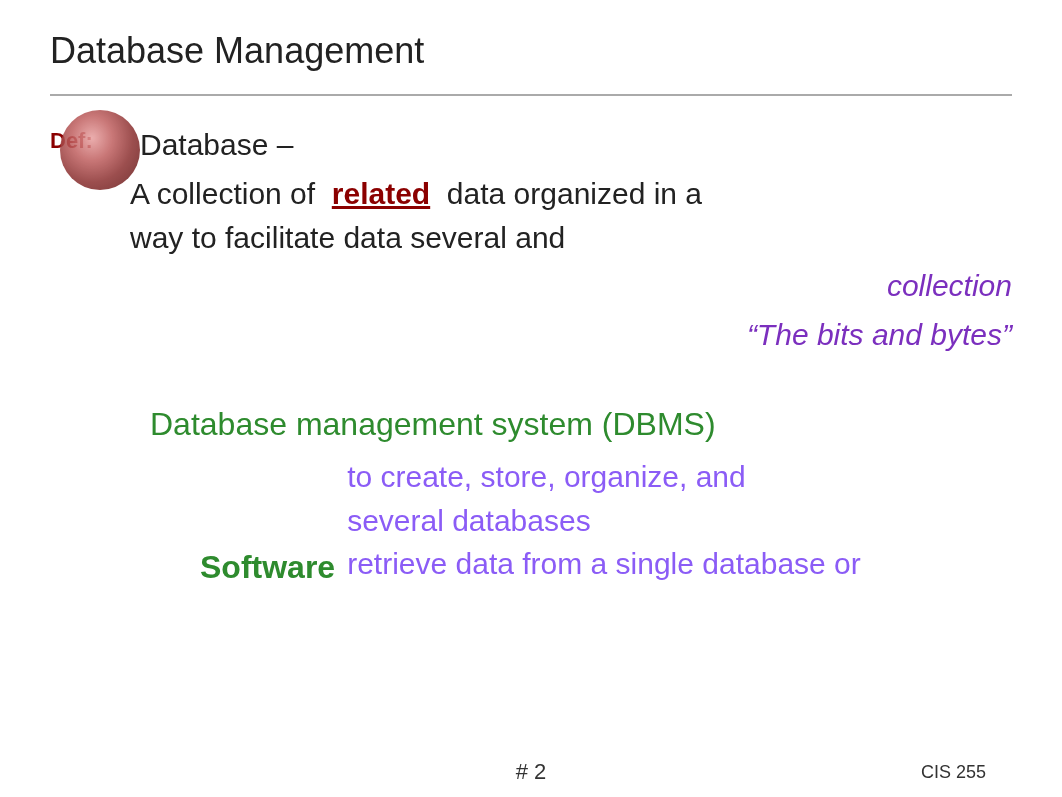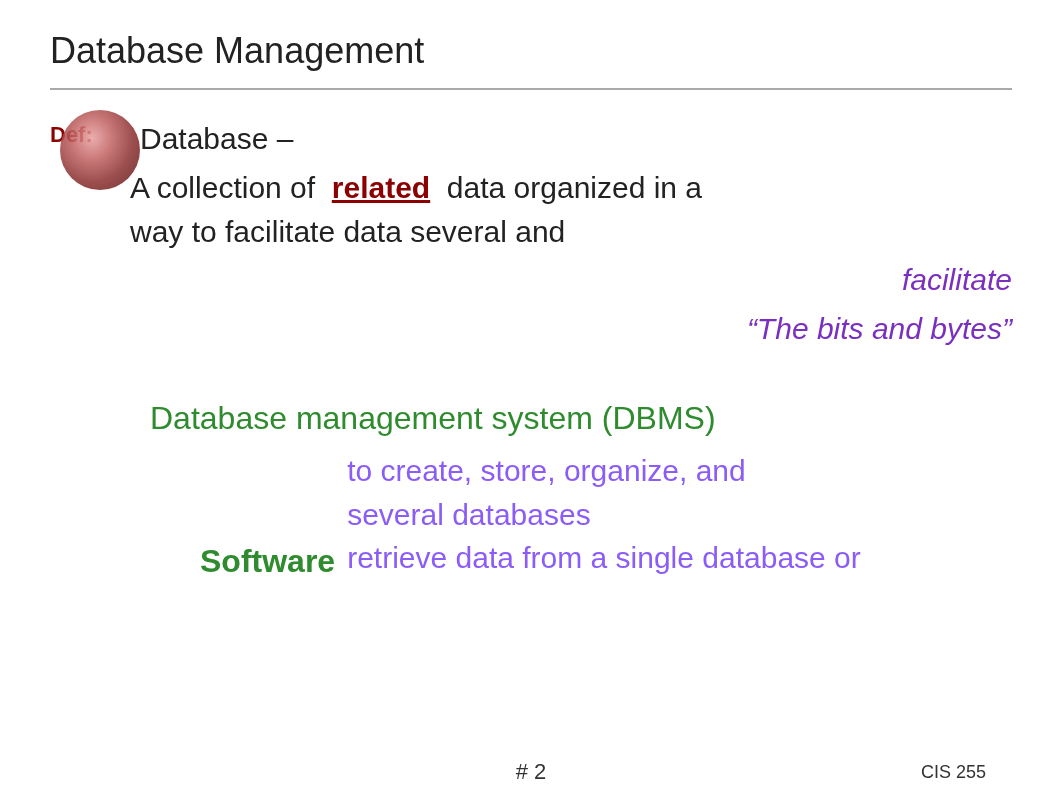--- a/index.html
+++ b/index.html
@@ -22,21 +22,21 @@
       height: 797px;
       background: #ffffff;
       position: relative;
       padding: 30px 50px 40px 50px;
     }
 
     .title-bar {
       display: flex;
       align-items: flex-end;
       margin-bottom: 30px;
-      padding-bottom: 16px;
+      padding-bottom: 22px;
       border-bottom: 2px solid #aaaaaa;
     }
 
     .title-text {
       font-size: 36px;
       font-family: Arial, sans-serif;
       color: #222222;
       font-weight: normal;
     }
 
@@ -205,21 +205,21 @@
     </div>
 
     <div class="collection-block">
       <div>
         <span>A collection of</span>
         &nbsp;<span class="related-word">related</span>&nbsp;
         <span>data  organized   in a</span>
       </div>
       <div>way to facilitate data several and</div>
       <div class="bits-bytes">
-        <span>facilitate</span>
+        <span>collection</span>
       </div>
       <div class="bits-bytes">“The bits and bytes”</div>
     </div>
 
     <div class="dbms-section">
       <div class="dbms-title">Database management system (DBMS)</div>
 
       <div class="software-row">
         <span class="software-word">Software</span>
         <div class="software-desc">

